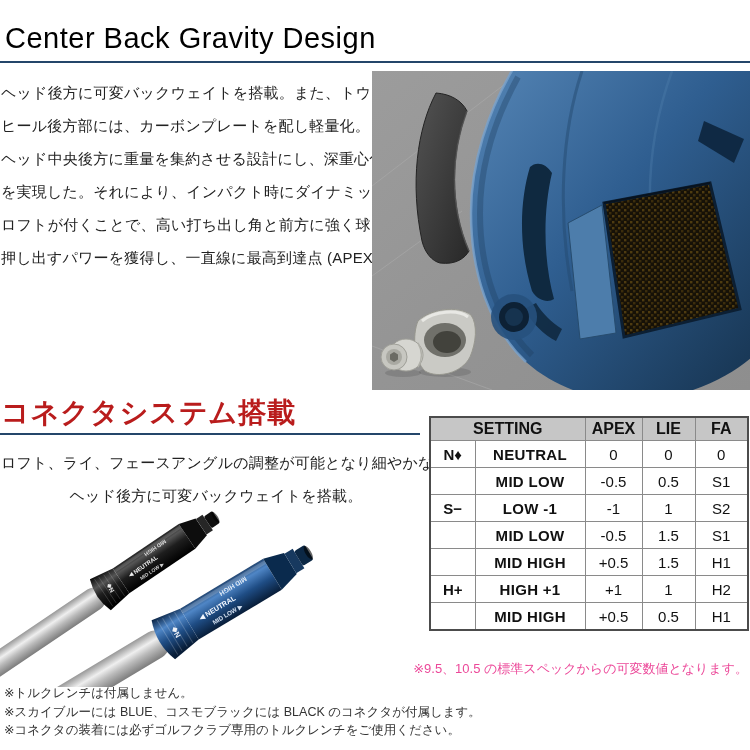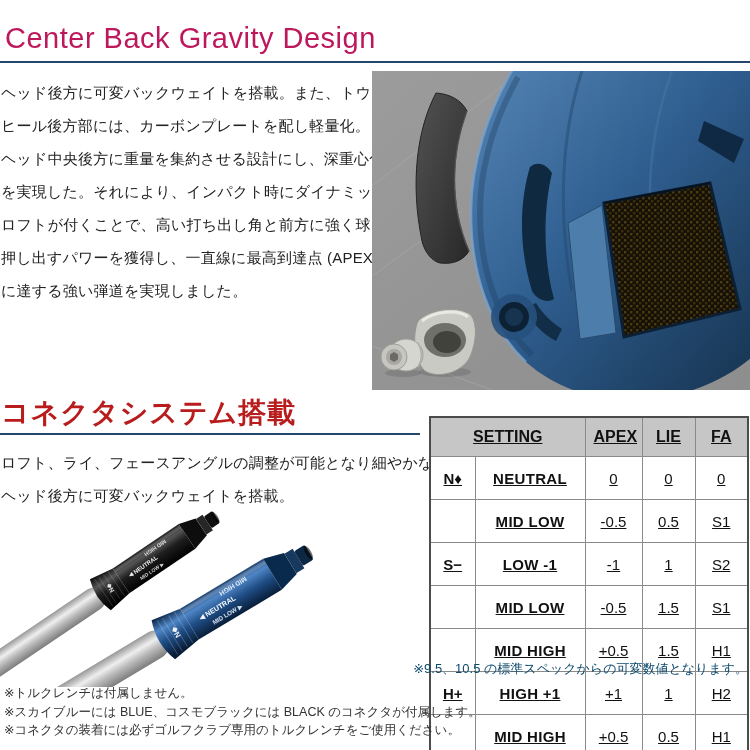--- a/index.html
+++ b/index.html
@@ -3,49 +3,49 @@
 <meta charset="utf-8">
 <style>
   html,body { margin:0; padding:0; background:#fff; }
   #root {
     position:relative; width:750px; height:750px; overflow:hidden;
     background:#fff; font-family:"Liberation Sans","DejaVu Sans",sans-serif;
   }
   
   .h1 {
     position:absolute; left:5px; top:22px; font-size:29px; font-weight:400;
-    color:#be185d; letter-spacing:0.5px; white-space:nowrap;
+    color:#000000; letter-spacing:0.5px; white-space:nowrap;
   }
   .h1-rule { position:absolute; left:0; top:61px; width:750px; height:2px; background:#24466a; }
   .p1 { position:absolute; left:1px; top:76px; width:374px; color:#222; }
   .p1 .ln, .p2 .ln { font-size:15px; line-height:33px; white-space:nowrap; letter-spacing:0.2px; }
   .img-box { position:absolute; }
   #head-render { left:372px; top:71px; width:378px; height:319px; }
   
   .h2 {
     position:absolute; left:1px; top:394px; font-size:28px; font-weight:bold;
     color:#b91c1c; letter-spacing:1px; white-space:nowrap;
   }
   .h2-rule { position:absolute; left:0; top:433px; width:420px; height:2px; background:#24466a; }
-  .p2 { position:absolute; left:1px; top:446px; width:430px; color:#222; }
+  .p2 { position:absolute; left:1px; top:446px; width:430px; color:#222;text-align:center; }
   #sleeve-render { left:0; top:505px; width:424px; height:182px; }
   
   .spec-table {
     position:absolute; left:429px; top:416px; border-collapse:collapse;
     table-layout:fixed; width:318px; border:2px solid #4c4c4c; background:#fff;
   }
   .spec-table th, .spec-table td {
-    border:1px solid #8a8a8a; padding:8px; text-align:center; vertical-align:middle; color:#111;text-decoration:underline;
+    border:1px solid #8a8a8a; padding:0; text-align:center; vertical-align:middle; color:#111;
   }
   .spec-table th { background:#c6c6c6; height:22px; font-size:16px; font-weight:bold; }
   .spec-table td { height:26px; font-size:15px; }
   .spec-table td.lbl { font-weight:bold; }
   .spec-table td.set { font-weight:bold; letter-spacing:0.3px; }
   .table-note {
-    position:absolute; right:2px; top:660px; font-size:13px; color:#0c4a6e; white-space:nowrap;
+    position:absolute; right:2px; top:660px; font-size:13px; color:#ec4899; white-space:nowrap;
   }
   
   .footnotes { position:absolute; left:4px; top:684px; color:#333; }
   .footnotes .ln { font-size:12.5px; line-height:18.5px; white-space:nowrap; }
   svg text { font-family:"Liberation Sans","DejaVu Sans",sans-serif; }
 </style>
 </head>
 <body>
 
 <div id="root">
@@ -53,21 +53,20 @@
   <div class="h1">Center Back Gravity Design</div>
   <div class="h1-rule"></div>
 
   <div class="p1">
     <div class="ln">ヘッド後方に可変バックウェイトを搭載。また、トウ・</div>
     <div class="ln">ヒール後方部には、カーボンプレートを配し軽量化。</div>
     <div class="ln">ヘッド中央後方に重量を集約させる設計にし、深重心化</div>
     <div class="ln">を実現した。それにより、インパクト時にダイナミック</div>
     <div class="ln">ロフトが付くことで、高い打ち出し角と前方に強く球を</div>
     <div class="ln">押し出すパワーを獲得し、一直線に最高到達点 (APEX)</div>
-    <div class="ln">に達する強い弾道を実現しました。</div>
   </div>
 
   <div class="img-box" id="head-render">
     <svg width="378" height="319" viewBox="0 0 378 319">
       <defs>
         <linearGradient id="bgG" x1="0" y1="0" x2="1" y2="1">
           <stop offset="0" stop-color="#9c9c9c"></stop>
             <stop offset="0.5" stop-color="#949494"></stop>
             <stop offset="1" stop-color="#8e8e8e"></stop>
         </linearGradient>

